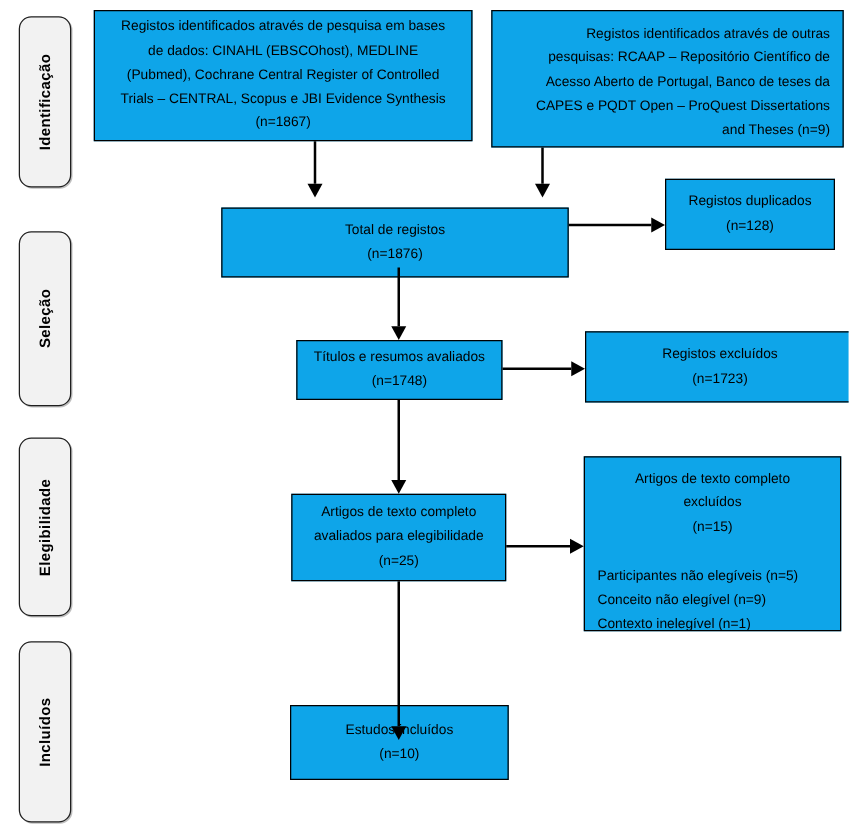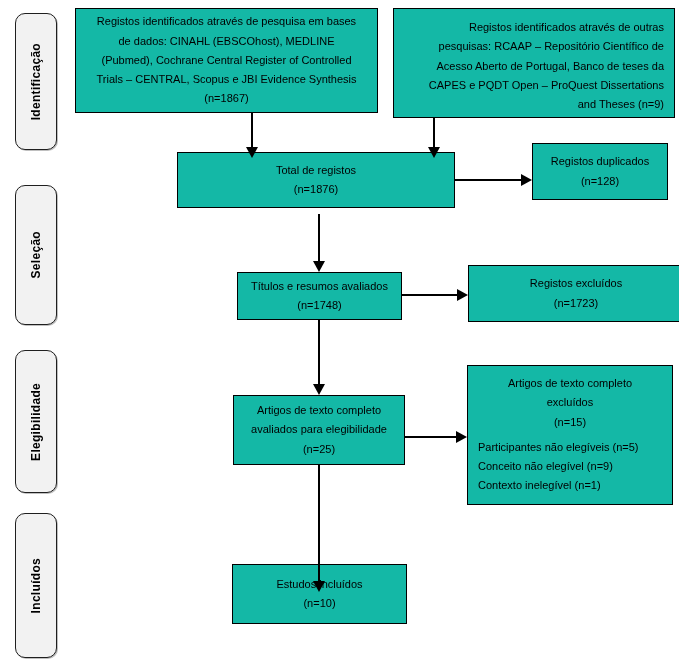--- a/index.html
+++ b/index.html
@@ -13,44 +13,44 @@
     background:#f2f2f2;border:1.6px solid #1f1f1f;border-radius:10px;
     display:flex;align-items:center;justify-content:center;
     box-shadow:1px 1px 0 rgba(0,0,0,0.25);
   }
   .stage .vtxt{
     writing-mode:vertical-rl;transform:rotate(180deg);
     font-weight:bold;font-size:12px;letter-spacing:.3px;white-space:nowrap;
   }
   
   .fbox{
-    position:absolute;box-sizing:border-box;background:#14b8a6;
+    position:absolute;box-sizing:border-box;background:#0ea5e9;
     border:1.5px solid #000;display:flex;align-items:center;justify-content:center;
     font-size:11px;line-height:1.75;text-align:center;
   }
   .fbox .txt{white-space:pre-line;width:100%;}
   .fbox.align-left{align-items:flex-start;justify-content:flex-start;text-align:right;padding:9px 10px 0 12px;}
   .fbox.col{flex-direction:column;align-items:stretch;justify-content:flex-start;padding-top:8px;}
   .fbox.col .heading{white-space:pre-line;text-align:center;}
-  .fbox.col .reasons{white-space:pre-line;text-align:left;padding-left:10px;margin-top:6px;}
+  .fbox.col .reasons{white-space:pre-line;text-align:left;padding-left:10px;margin-top:20px;}
   
   .vline{position:absolute;width:2px;background:#000;}
   .hline{position:absolute;height:2px;background:#000;}
   .head-down{position:absolute;width:0;height:0;border-left:6px solid transparent;border-right:6px solid transparent;border-top:11px solid #000;}
   .head-right{position:absolute;width:0;height:0;border-top:6px solid transparent;border-bottom:6px solid transparent;border-left:11px solid #000;}
 
   
   #stage-identificacao{top:13px;height:137px;}
   #stage-selecao{top:185px;height:140px;}
   #stage-elegibilidade{top:350px;height:143px;}
   #stage-incluidos{top:513px;height:145px;}
 
   #box-databases{left:75px;top:8px;width:303px;height:105px;}
   #box-other-sources{left:393px;top:8px;width:282px;height:110px;}
-  #box-total{left:177px;top:152px;width:278px;height:56px;}
+  #box-total{left:177px;top:166px;width:278px;height:56px;}
   #box-duplicates{left:532px;top:143px;width:136px;height:57px;}
   #box-screened{left:237px;top:272px;width:165px;height:48px;}
   #box-excluded{left:468px;top:265px;width:216px;height:57px;}
   #box-fulltext{left:233px;top:395px;width:172px;height:70px;}
   #box-fulltext-excluded{left:467px;top:365px;width:206px;height:140px;}
   #box-included{left:232px;top:564px;width:175px;height:60px;}
 
   #v1{left:251px;top:113px;height:34px;} #v1h{left:246px;top:147px;}
   #v2{left:433px;top:118px;height:29px;} #v2h{left:428px;top:147px;}
   #v3{left:318px;top:214px;height:47px;} #v3h{left:313px;top:261px;}

